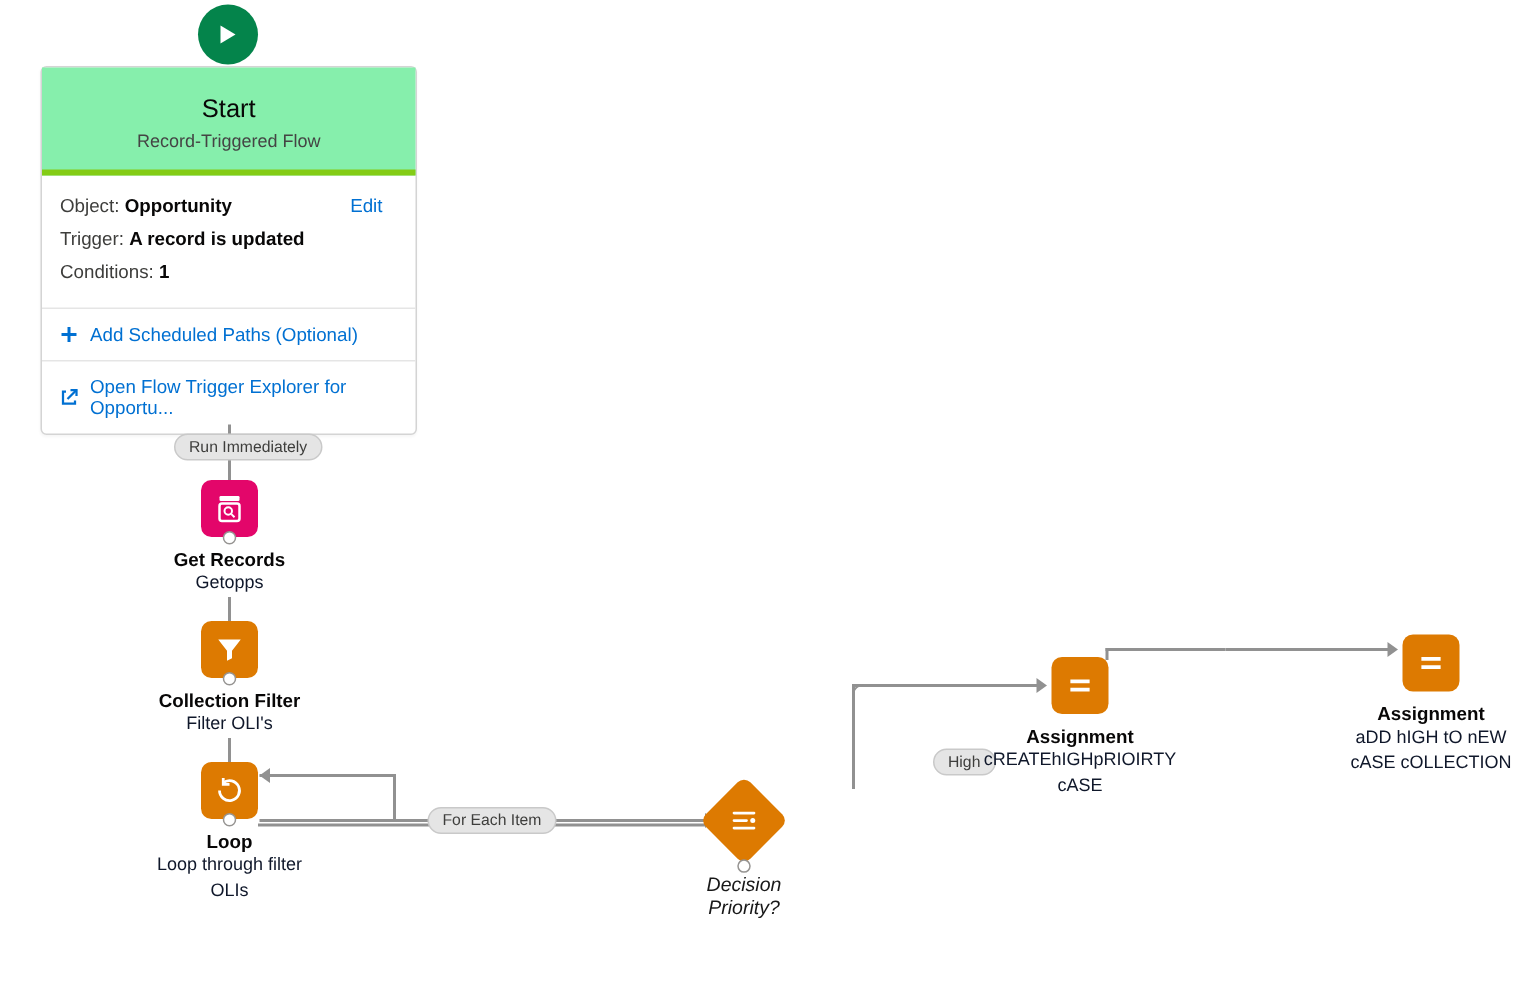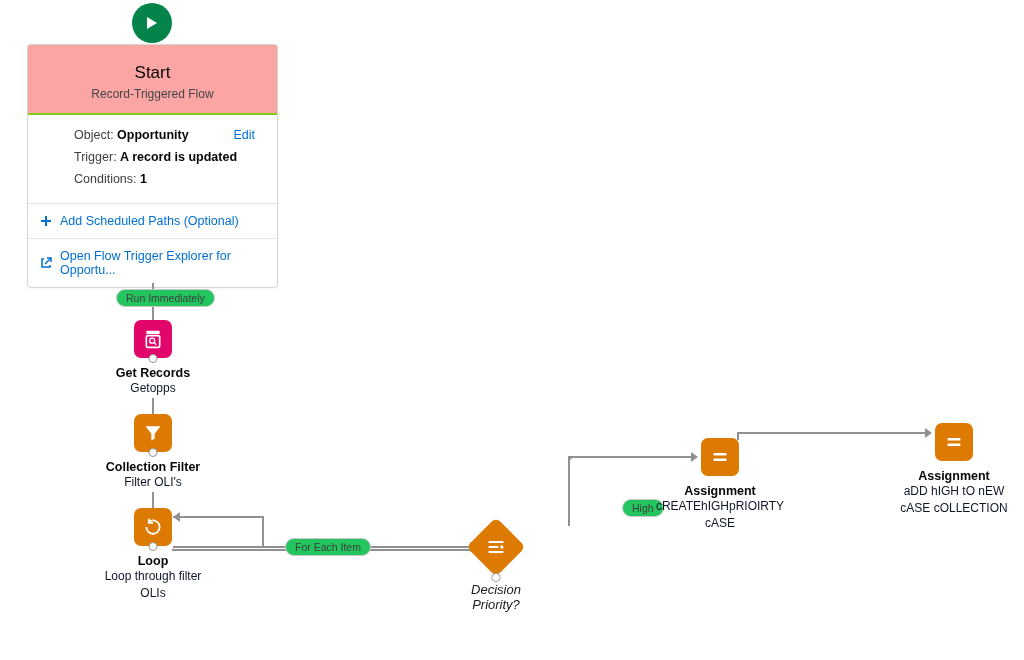--- a/index.html
+++ b/index.html
@@ -30,34 +30,34 @@
     left: 27px; top: 44px;
     width: 251px;
     border: 1px solid #d4d4d4;
     border-radius: 4px;
     background: #fff;
     box-shadow: 0 1px 2px rgba(0,0,0,0.04);
   }
   .start-header {
     text-align: center;
     padding: 18px 10px 12px;
-    background: #fca5a5;
-    border-bottom: 2px solid #84cc16;
+    background: #86efac;
+    border-bottom: 4px solid #84cc16;
   }
   .start-title { font-size: 17px; color: #080707; margin-bottom: 4px; }
   .start-sub { font-size: 12px; color: #444; }
 
   .start-body {
     padding: 10px 12px 12px;
     border-bottom: 1px solid #e5e5e5;
     font-size: 12.5px;
     line-height: 1.6;
     position: relative;
   }
-  .start-body .row { margin-bottom: 2px; margin-left: 34px; }
+  .start-body .row { margin-bottom: 2px; }
   .start-body .lbl { color: #3e3e3c; }
   .start-body .val { font-weight: 700; color: #080707; }
   .edit-link {
     position: absolute; right: 22px; top: 10px;
     color: #0070d2; font-size: 12.5px; cursor: pointer;
   }
 
   .start-link-row {
     padding: 10px 12px;
     border-bottom: 1px solid #e5e5e5;
@@ -67,21 +67,21 @@
     cursor: pointer;
   }
   .start-link-row:last-child { border-bottom: none; }
   .plus-ic, .ext-ic {
     width: 12px; height: 12px; display: inline-block;
   }
 
   
   .pill {
     position: absolute;
-    background: #22c55e;
+    background: #e5e5e5;
     border: 1px solid #c9c9c9;
     border-radius: 10px;
     font-size: 10.5px;
     color: #3e3e3c;
     padding: 2px 9px;
     white-space: nowrap;
   }
 
   
   .node {

